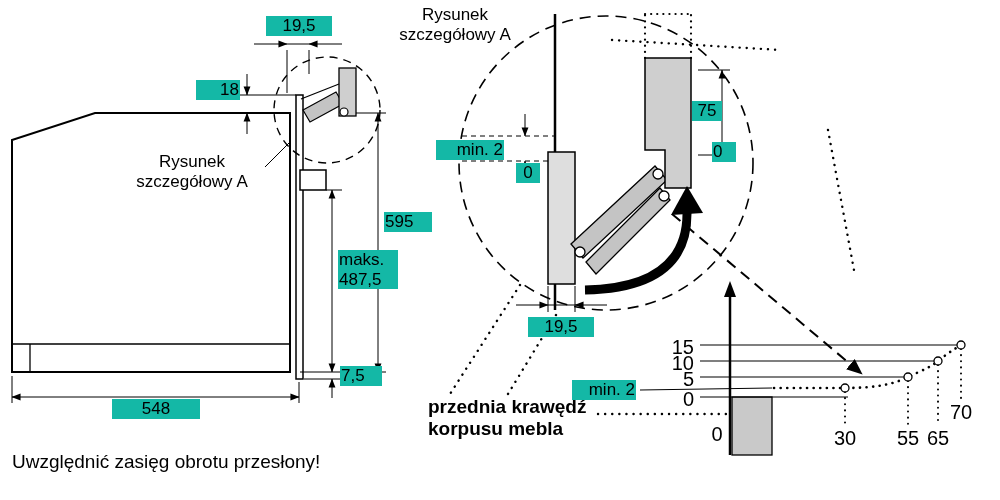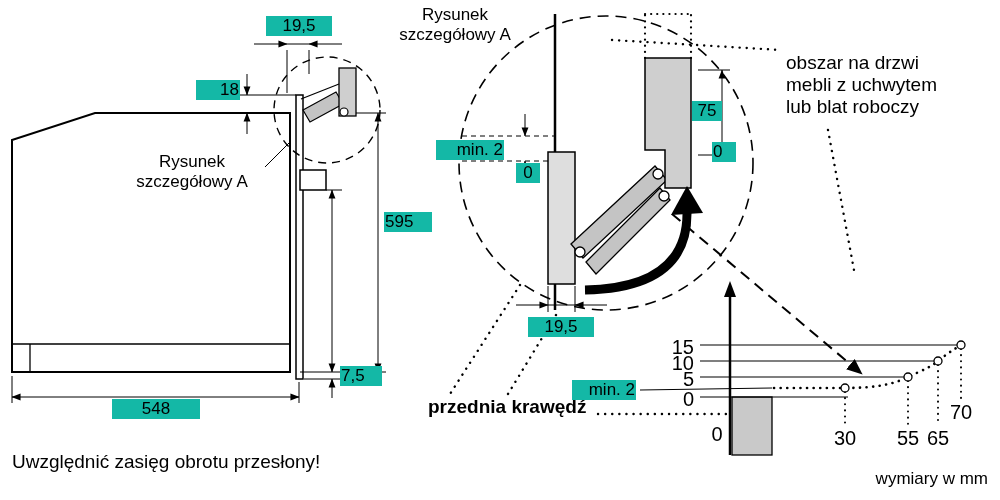--- a/index.html
+++ b/index.html
@@ -152,43 +152,42 @@
 <div class="lbl dim c" style="left:266px;top:16px;width:64px;">19,5</div>
 <div class="lbl dim r" style="left:196px;top:80px;width:42px;">18</div>
 
 <div class="lbl c" style="left:112px;top:152px;width:160px;">
   <span>Rysunek</span>
   <span>szczegółowy A</span>
 </div>
 
 <div class="lbl dim l" style="left:384px;top:212px;width:46px;">595</div>
 
+<div class="lbl dim l" style="left:338px;top:250px;width:58px;">
+  <span>maks.</span>
+  <span>487,5</span>
+</div>
 
 <div class="lbl dim l" style="left:340px;top:366px;width:40px;">7,5</div>
 <div class="lbl dim c" style="left:112px;top:399px;width:86px;">548</div>
 
 <div class="lbl note l" style="left:12px;top:451px;">Uwzględnić zasięg obrotu przesłony!</div>
 
 <div class="lbl dim r" style="left:436px;top:140px;width:66px;">min. 2</div>
 <div class="lbl dim c" style="left:516px;top:163px;width:22px;">0</div>
 <div class="lbl dim c" style="left:692px;top:101px;width:28px;">75</div>
 <div class="lbl dim l" style="left:712px;top:142px;width:22px;">0</div>
 <div class="lbl dim c" style="left:528px;top:317px;width:64px;">19,5</div>
 
-<div class="lbl note l" style="left:786px;top:52px;width:205px;">
-  <span>obszar na drzwi</span>
-  <span>mebli z uchwytem</span>
-  <span>lub blat roboczy</span>
-</div>
 
 <div class="lbl note l" style="left:428px;top:396px;width:175px;font-weight:bold;">
   <span>przednia krawędź</span>
+  <span>korpusu mebla</span>
 </div>
 
-<div class="lbl r" style="left:828px;top:469px;width:160px;">wymiary w mm</div>
 
 <div class="lbl dim r" style="left:572px;top:380px;width:62px;">min. 2</div>
 <div class="lbl small r" style="left:668px;top:336px;width:26px;">15</div>
 <div class="lbl small r" style="left:668px;top:352px;width:26px;text-align:right;">10</div>
 <div class="lbl small r" style="left:668px;top:368px;width:26px;">5</div>
 <div class="lbl small r" style="left:668px;top:388px;width:26px;">0</div>
 <div class="lbl small c" style="left:706px;top:423px;width:22px;">0</div>
 <div class="lbl small c" style="left:830px;top:427px;width:30px;">30</div>
 <div class="lbl small c" style="left:893px;top:427px;width:30px;">55</div>
 <div class="lbl small c" style="left:923px;top:427px;width:30px;">65</div>

